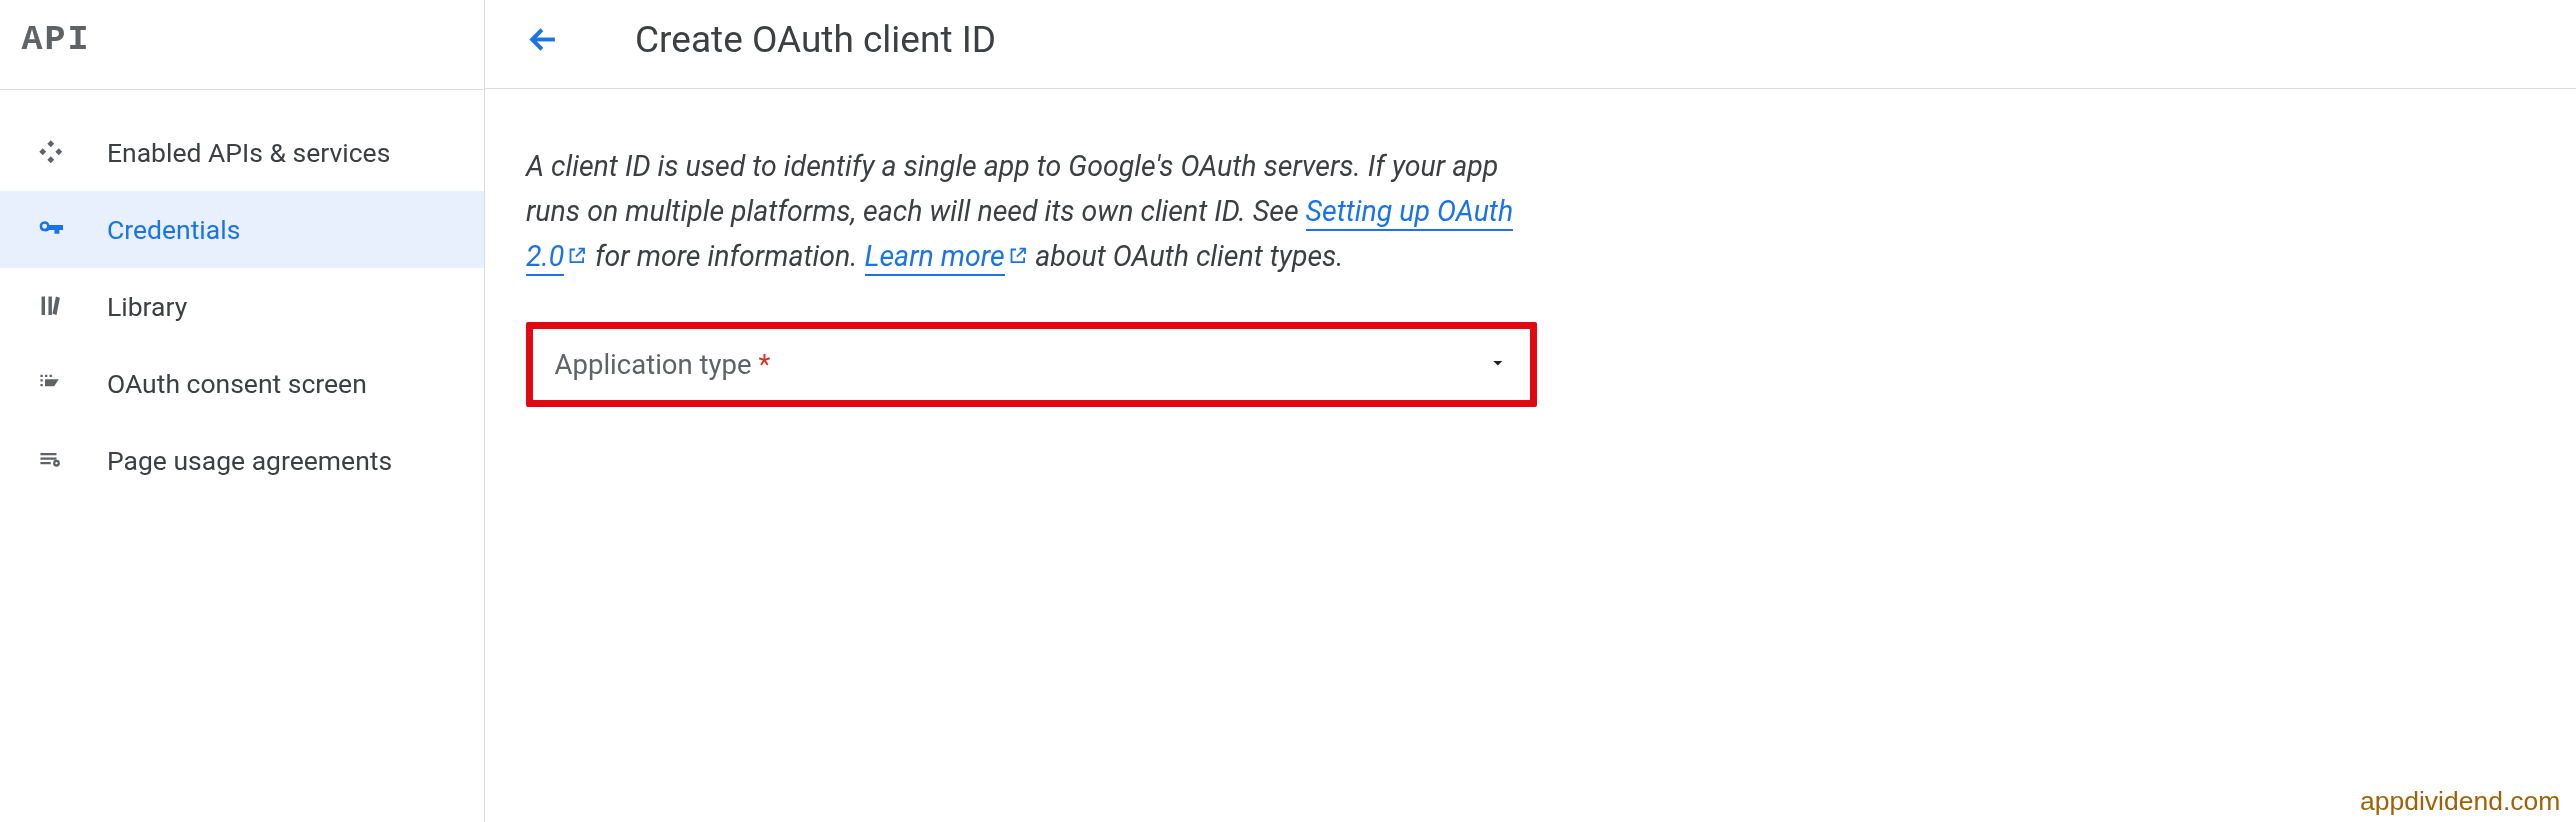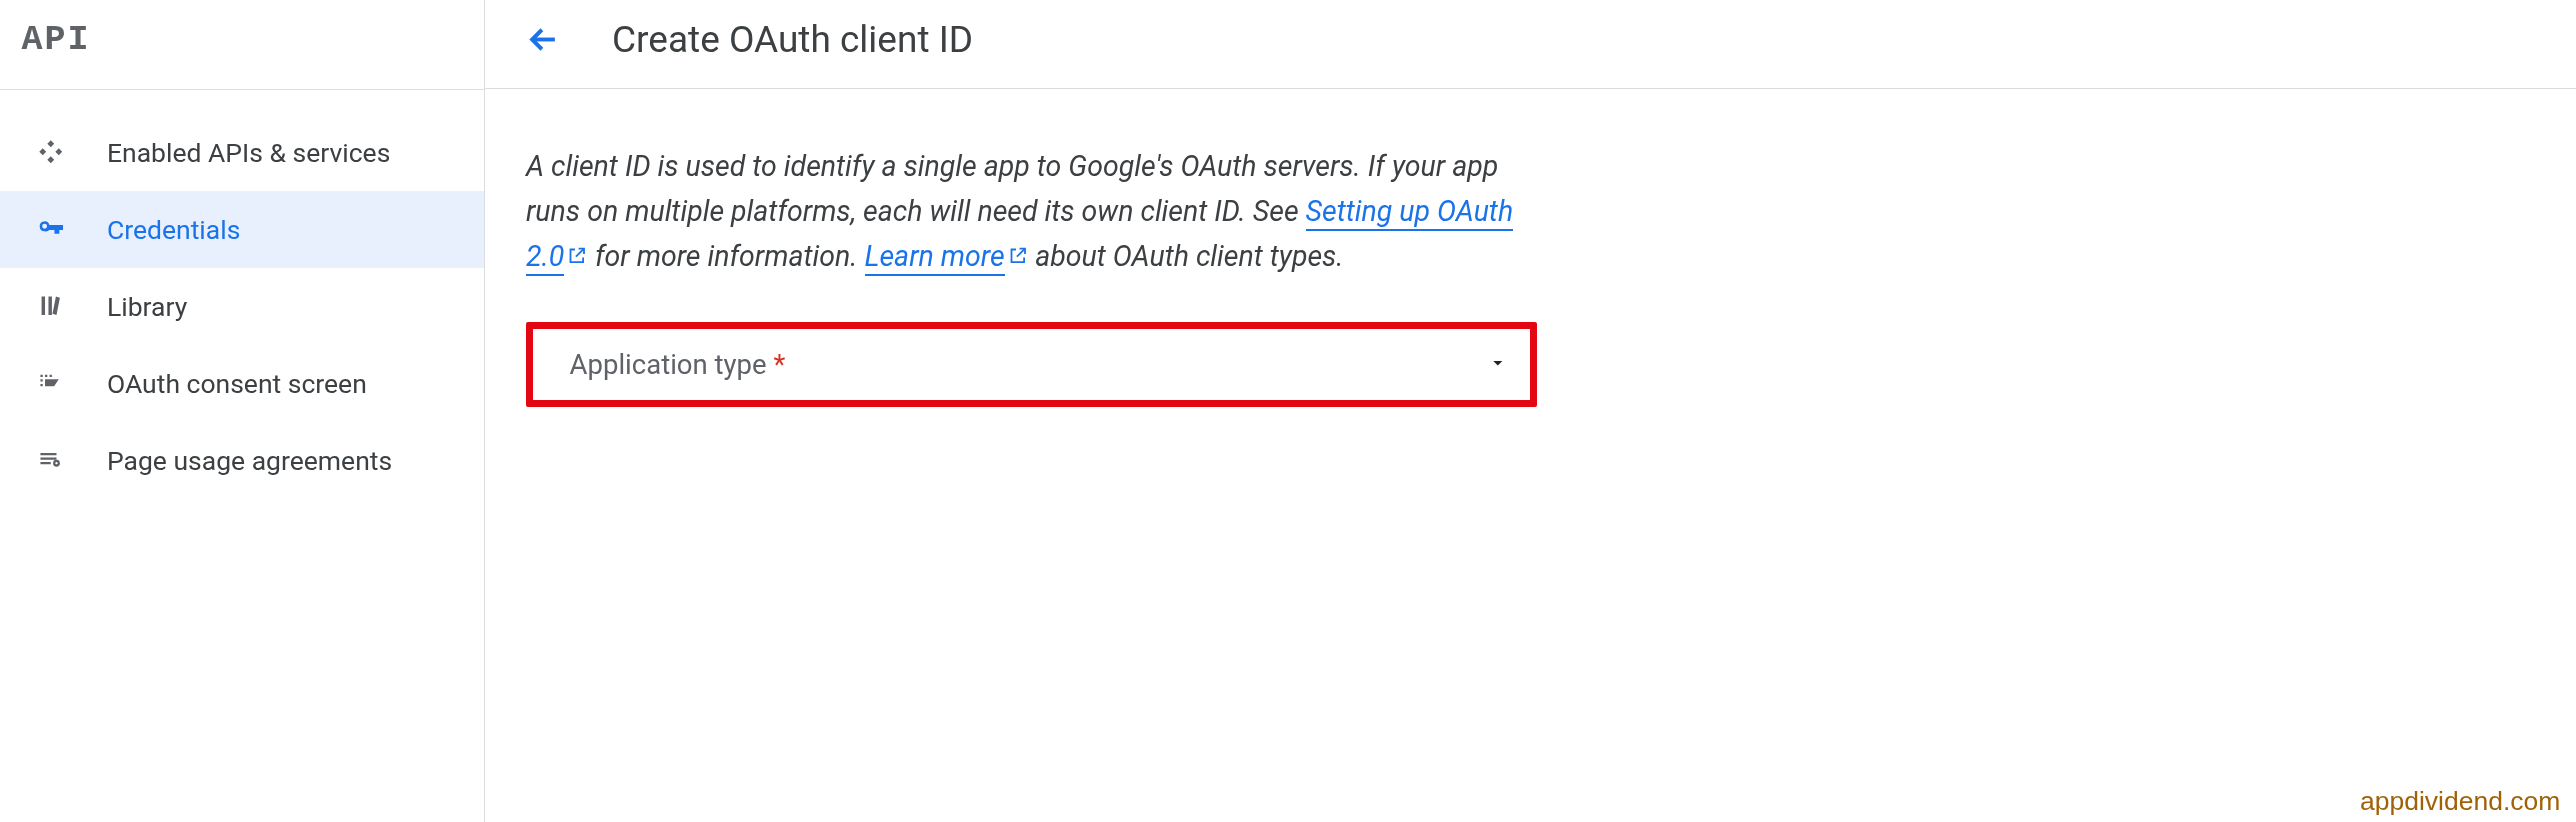--- a/index.html
+++ b/index.html
@@ -67,21 +67,21 @@
 
   .main {
     flex: 1;
     display: flex;
     flex-direction: column;
   }
   .main-header {
     display: flex;
     align-items: center;
     padding: 17.7px 39px 27.5px 39px;
-    gap: 49px;
+    gap: 72px;
     border-bottom: 1px solid #dadce0;
   }
   .back-arrow {
     color: #1a73e8;
     cursor: pointer;
     display: flex;
     align-items: center;
   }
   .page-title {
     font-size: 37px;
@@ -121,21 +121,20 @@
     height: 71px;
     display: flex;
     align-items: center;
     justify-content: space-between;
     padding: 0 21.6px;
     cursor: pointer;
   }
   .select-label {
     font-size: 27.5px;
     color: #5f6368;
-    margin-left: 15px;
   }
   .req { color: #d93025; }
   .dropdown-caret { color: #202124; }
   .watermark {
     position: absolute;
     bottom: 5.9px;
     right: 15.7px;
     color: #a16207;
     font-size: 26.5px;
     font-family: Arial, sans-serif;

